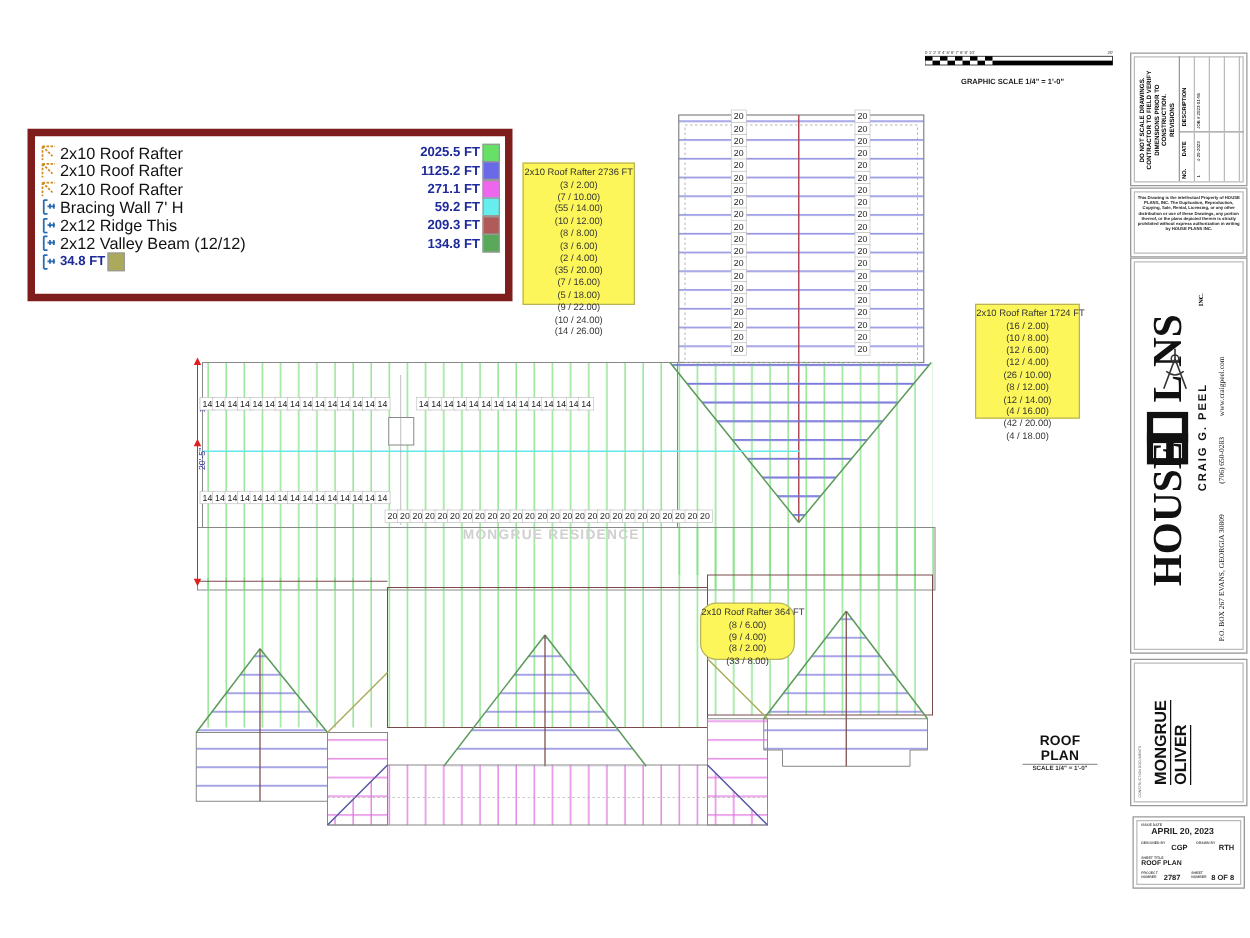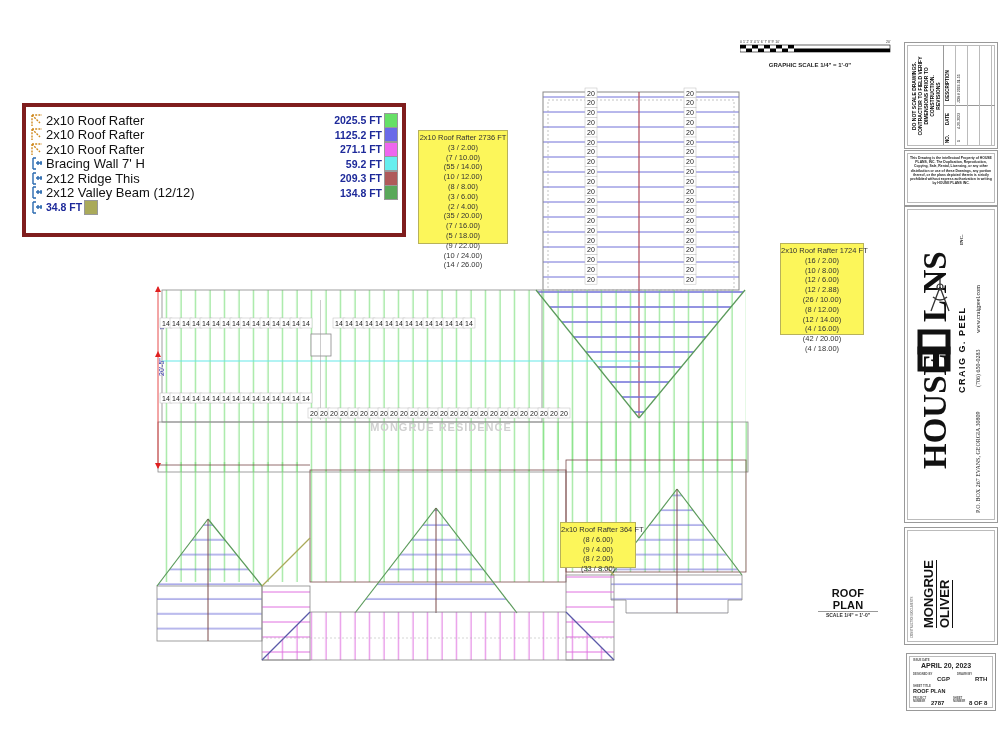--- a/index.html
+++ b/index.html
@@ -1,19 +1,19 @@
 <!DOCTYPE html>
 <html><head>
 <meta charset="utf-8">
 <style>
   html,body{margin:0;padding:0;background:#fff;}
   body{width:1000px;height:750px;position:relative;overflow:hidden;font-family:"Liberation Sans",sans-serif;}
   .abs{position:absolute;}
   
-  .legend{left:22px;top:103px;width:376px;height:126px;border:4px solid #7f1d1d;background:#fff;}
+  .legend{left:22px;top:103px;width:376px;height:126px;border:6px solid #7f1d1d;background:#fff;}
   .lg-row{position:absolute;left:4px;height:14.5px;width:368px;display:flex;align-items:center;}
   .lg-icon{width:14px;height:13px;margin-right:2px;flex:none;}
   .lg-label{font-size:13px;color:#111;flex:1;white-space:nowrap;}
   .lg-val{font-size:10.5px;font-weight:bold;color:#1e2a9a;margin-right:2px;}
   .lg-swatch{width:12px;height:13px;border:1px solid #999;flex:none;}
   
   .callout{background:#fcf65a;border:1px solid #b8b25a;font-size:7.5px;color:#333;text-align:center;line-height:9.8px;padding-top:2px;}
   .callout .t{font-size:7.5px;white-space:nowrap;}
   
   #plan{left:0;top:0;width:1000px;height:750px;}
@@ -426,30 +426,30 @@
   <div>(9 / 22.00)</div>
   <div>(10 / 24.00)</div>
   <div>(14 / 26.00)</div>
 </div>
 
 <div class="abs callout" style="left:780px;top:243px;width:82px;height:88px;">
   <div class="t">2x10 Roof Rafter 1724 FT</div>
   <div>(16 / 2.00)</div>
   <div>(10 / 8.00)</div>
   <div>(12 / 6.00)</div>
-  <div>(12 / 2.88)</div>
+  <div>(12 / 4.00)</div>
   <div>(26 / 10.00)</div>
   <div>(8 / 12.00)</div>
   <div>(12 / 14.00)</div>
   <div>(4 / 16.00)</div>
   <div>(42 / 20.00)</div>
   <div>(4 / 18.00)</div>
 </div>
 
-<div class="abs callout" style="left:560px;top:522px;width:74px;height:42px;">
+<div class="abs callout" style="left:560px;top:482px;width:74px;height:42px;border-radius:13px;">
   <div class="t">2x10 Roof Rafter 364 FT</div>
   <div>(8 / 6.00)</div>
   <div>(9 / 4.00)</div>
   <div>(8 / 2.00)</div>
   <div>(33 / 8.00)</div>
 </div>
 
 <div class="abs" style="left:740px;top:38px;width:152px;height:30px;">
   <svg width="152" height="20">
     <text x="0" y="5" font-size="3.5" fill="#333" font-family="Liberation Sans, sans-serif">0  1' 2' 3' 4' 5' 6' 7' 8' 9' 10'</text>

